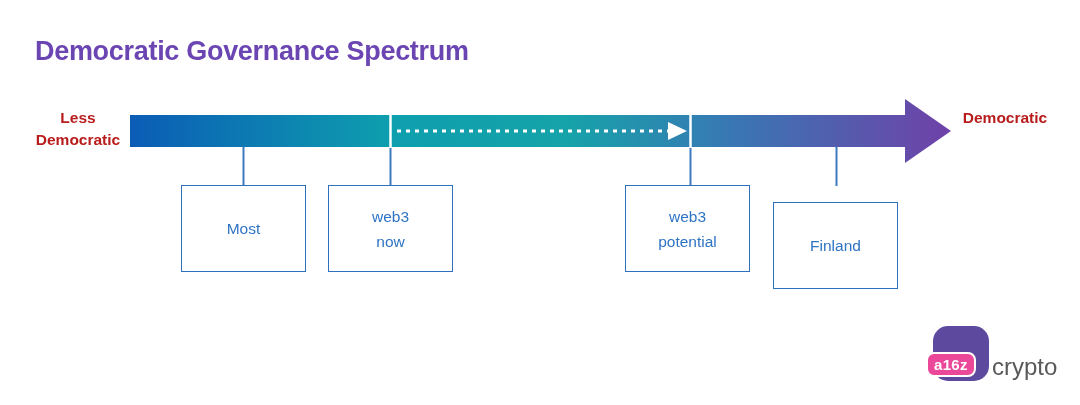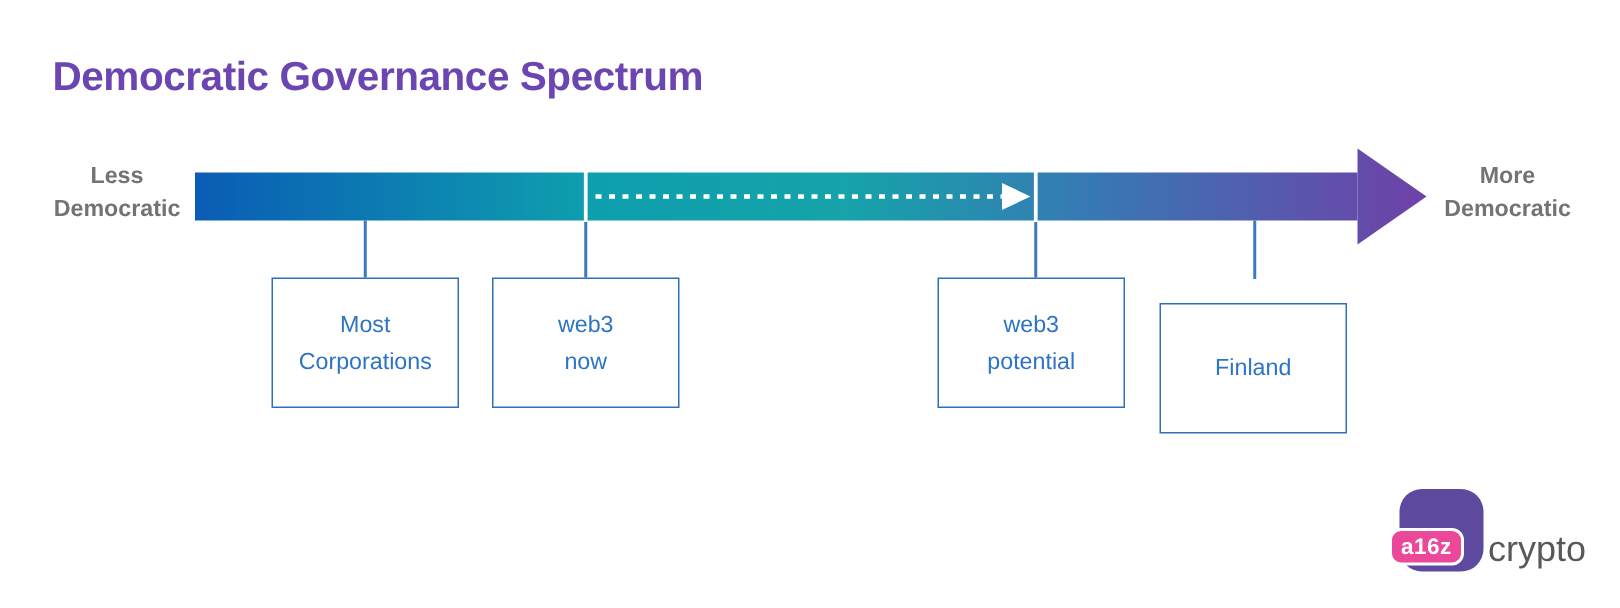--- a/index.html
+++ b/index.html
@@ -10,21 +10,21 @@
     font-family:"Liberation Sans", sans-serif;
     overflow:hidden;
   }
   .page-title{
     position:absolute;left:35px;top:36px;margin:0;
     font-size:27px;font-weight:700;color:#6b46b2;letter-spacing:-0.3px;
   }
   .spectrum-svg{position:absolute;left:0;top:0;}
   .end-label{
     position:absolute;top:107px;width:104px;
-    font-size:15.5px;font-weight:700;color:#737373;
+    font-size:15.5px;font-weight:700;color:#b91c1c;
     text-align:center;line-height:1.45;
   }
   .end-label.left{left:26px;}
   .end-label.right{left:953px;}
   .end-label span{display:block;}
   .label-box{
     position:absolute;top:185px;width:125px;height:87px;
     box-sizing:border-box;border:1.5px solid #2e6fbe;background:#ffffff;
     display:flex;flex-direction:column;align-items:center;justify-content:center;
     color:#2e74c4;font-size:15.5px;line-height:25px;text-align:center;
@@ -84,27 +84,25 @@
 
     <line x1="397" y1="131" x2="668" y2="131" stroke="#ffffff" stroke-width="3" stroke-dasharray="4 5"></line>
     <polygon points="668,122 687,131 668,140" fill="#ffffff"></polygon>
   </svg>
 
   <div class="end-label left">
     <span>Less</span>
     <span>Democratic</span>
   </div>
   <div class="end-label right">
-    <span>More</span>
     <span>Democratic</span>
   </div>
 
   <div class="label-box box-1">
     <span>Most</span>
-    <span>Corporations</span>
   </div>
   <div class="label-box box-2">
     <span>web3</span>
     <span>now</span>
   </div>
   <div class="label-box box-3">
     <span>web3</span>
     <span>potential</span>
   </div>
   <div class="label-box box-4">

